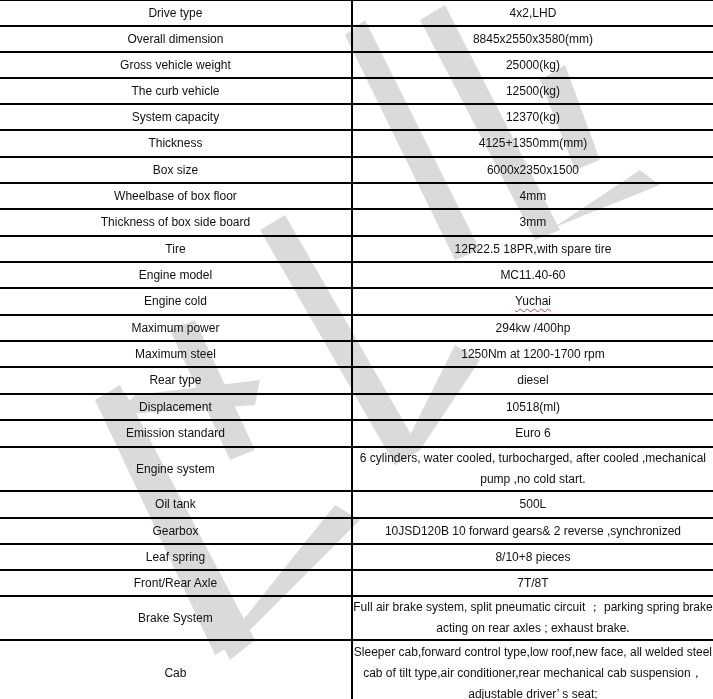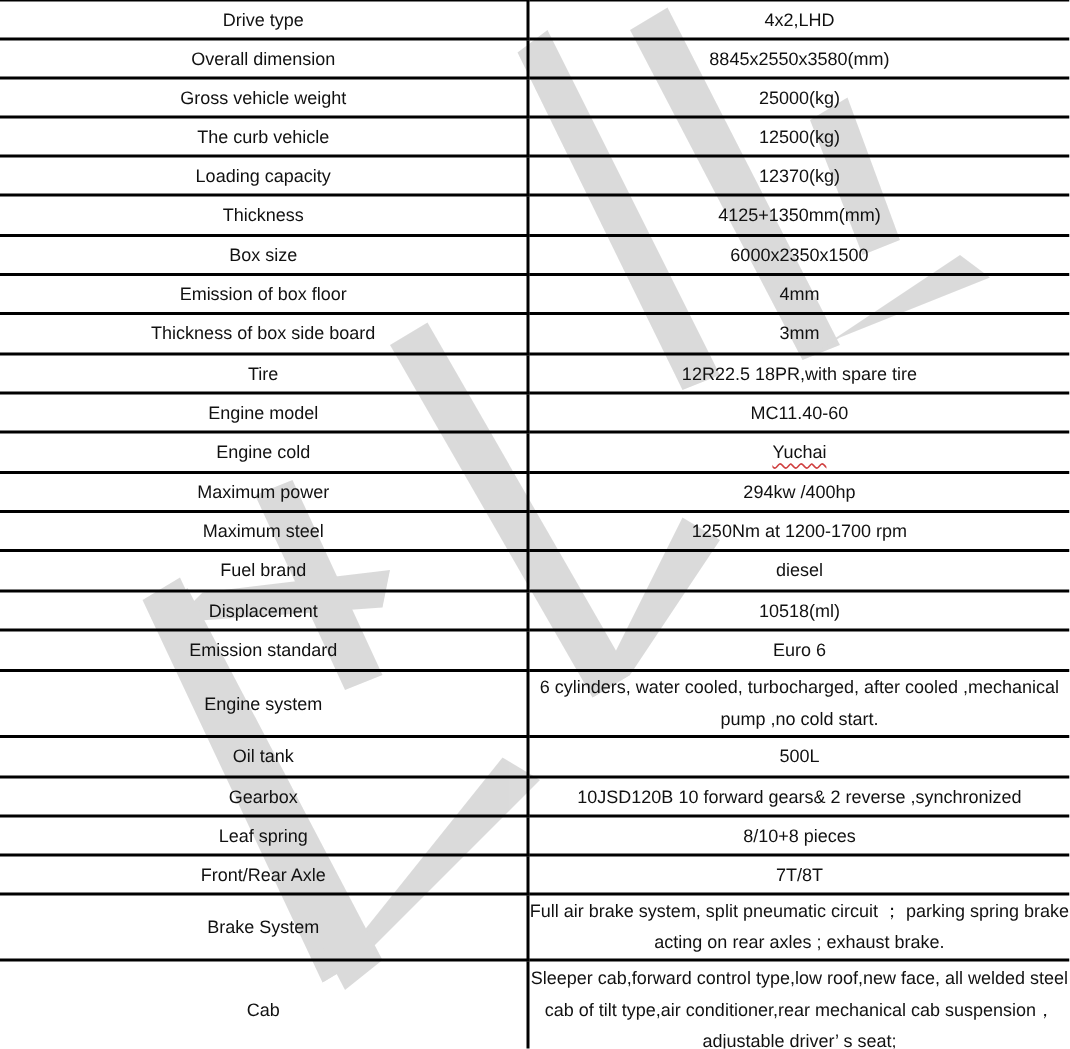--- a/index.html
+++ b/index.html
@@ -48,33 +48,33 @@
   </tr>
       <tr style="height: 26px;">
     <td class="label">Gross vehicle weight</td>
     <td class="value">25000(kg)</td>
   </tr>
       <tr style="height: 26px;">
     <td class="label">The curb vehicle</td>
     <td class="value">12500(kg)</td>
   </tr>
       <tr style="height: 26px;">
-    <td class="label">Loading capacity</td>
+    <td class="label">System capacity</td>
     <td class="value">12370(kg)</td>
   </tr>
       <tr style="height: 27px;">
     <td class="label">Thickness</td>
     <td class="value">4125+1350mm(mm)</td>
   </tr>
       <tr style="height: 26px;">
     <td class="label">Box size</td>
     <td class="value">6000x2350x1500</td>
   </tr>
       <tr style="height: 26px;">
-    <td class="label">Emission of box floor</td>
+    <td class="label">Wheelbase of box floor</td>
     <td class="value">4mm</td>
   </tr>
       <tr style="height: 27px;">
     <td class="label">Thickness of box side board</td>
     <td class="value">3mm</td>
   </tr>
       <tr style="height: 26px;">
     <td class="label">Tire</td>
     <td class="value">12R22.5 18PR,with spare tire</td>
   </tr>
@@ -88,21 +88,21 @@
   </tr>
       <tr style="height: 26px;">
     <td class="label">Maximum power</td>
     <td class="value">294kw /400hp</td>
   </tr>
       <tr style="height: 26px;">
     <td class="label">Maximum steel</td>
     <td class="value">1250Nm at 1200-1700 rpm</td>
   </tr>
       <tr style="height: 27px;">
-    <td class="label">Fuel brand</td>
+    <td class="label">Rear type</td>
     <td class="value">diesel</td>
   </tr>
       <tr style="height: 26px;">
     <td class="label">Displacement</td>
     <td class="value">10518(ml)</td>
   </tr>
       <tr style="height: 27px;">
     <td class="label">Emission standard</td>
     <td class="value">Euro 6</td>
   </tr>

